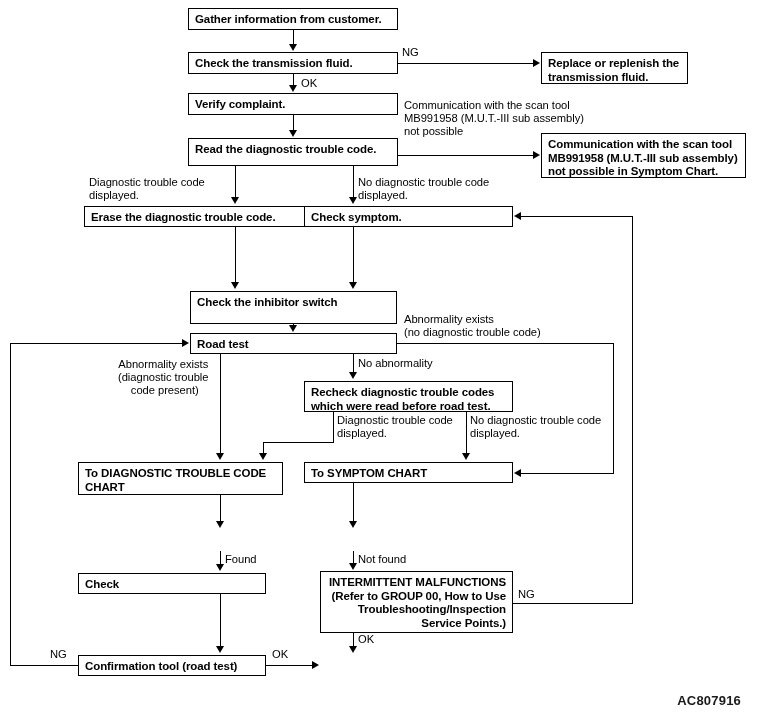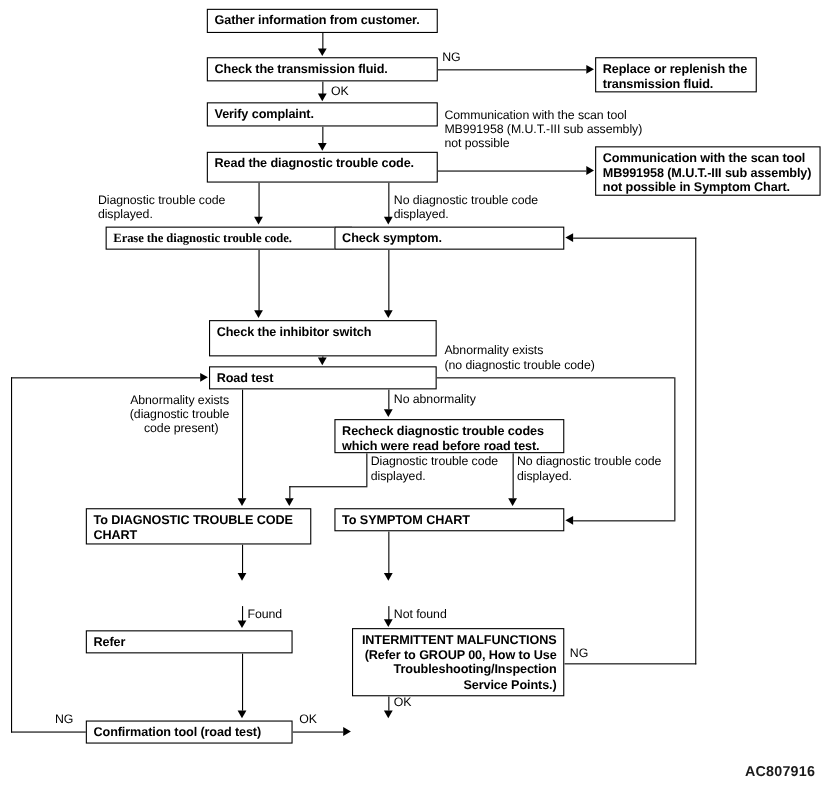--- a/index.html
+++ b/index.html
@@ -96,36 +96,36 @@
   <div class="box" style="left:188px; top:52px; width:210px; height:22px;">Check the transmission fluid.</div>
 
   <div class="box" style="left:541px; top:52px; width:147px; height:32px;">Replace or replenish the transmission fluid.</div>
 
   <div class="box" style="left:188px; top:93px; width:210px; height:22px;">Verify complaint.</div>
 
   <div class="box" style="left:188px; top:138px; width:210px; height:28px;">Read the diagnostic trouble code.</div>
 
   <div class="box" style="left:541px; top:133px; width:205px; height:45px;">Communication with the scan tool MB991958 (M.U.T.-III sub assembly) not possible in Symptom Chart.</div>
 
-  <div class="box" style="left:96px; top:206px; width:224px; height:21px;font-family:Liberation Serif, serif;">Erase the diagnostic trouble code.</div>
+  <div class="box" style="left:84px; top:206px; width:224px; height:21px;">Erase the diagnostic trouble code.</div>
 
   <div class="box" style="left:304px; top:206px; width:209px; height:21px;">Check symptom.</div>
 
   <div class="box" style="left:190px; top:291px; width:207px; height:33px;">Check the inhibitor switch</div>
 
   <div class="box" style="left:190px; top:333px; width:207px; height:21px;">Road test</div>
 
   <div class="box" style="left:304px; top:381px; width:209px; height:31px;">Recheck diagnostic trouble codes which were read before road test.</div>
 
   <div class="box" style="left:78px; top:462px; width:205px; height:33px;">To DIAGNOSTIC TROUBLE CODE CHART</div>
 
   <div class="box" style="left:304px; top:462px; width:209px; height:21px;">To SYMPTOM CHART</div>
 
 
-  <div class="box" style="left:78px; top:573px; width:188px; height:21px;">Refer</div>
+  <div class="box" style="left:78px; top:573px; width:188px; height:21px;">Check</div>
 
   <div class="box" style="left:320px; top:571px; width:193px; height:62px;text-align:right;">INTERMITTENT MALFUNCTIONS (Refer to GROUP 00, How to Use Troubleshooting/Inspection Service Points.)</div>
 
   <div class="box" style="left:78px; top:655px; width:188px; height:21px;">Confirmation tool (road test)</div>
 
 
   <div class="vline" style="left:293px; top:30px; height:15px;"></div>
   <div class="arrow-down" style="left:289px; top:44px;"></div>
 
   <div class="hline" style="left:398px; top:63px; width:135px;"></div>

